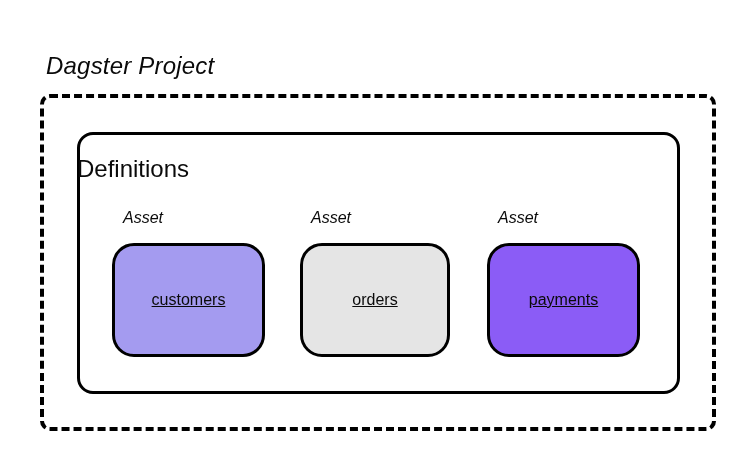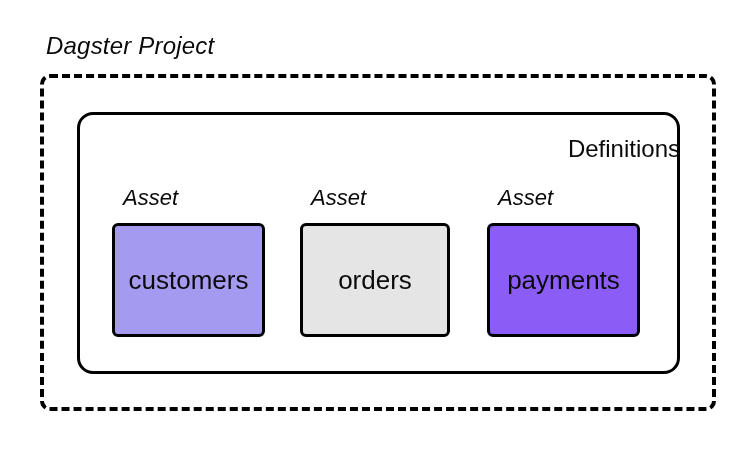--- a/index.html
+++ b/index.html
@@ -8,20 +8,21 @@
     background: #ffffff;
   }
   #canvas {
     position: relative;
     width: 750px;
     height: 428px;
     background: #ffffff;
     font-family: "Liberation Sans", "DejaVu Sans", sans-serif;
     color: #0a0a0a;
     overflow: hidden;
+    margin-top: 20px;
   }
   .project-title {
     position: absolute;
     left: 46px;
     top: 31px;
     font-size: 24px;
     line-height: 30px;
     font-style: italic;
     font-weight: 500;
     letter-spacing: 0.2px;
@@ -47,48 +48,49 @@
     box-sizing: border-box;
     border: 3px solid #000000;
     border-radius: 16px;
     background: #ffffff;
   }
   .definitions-title {
     position: absolute;
     left: 77px;
     top: 134px;
     width: 603px;
-    text-align: right;
+    text-align: left;
     font-size: 24px;
     line-height: 30px;
     font-weight: 500;
     white-space: nowrap;
   }
   .asset-type-label {
     position: absolute;
     top: 184px;
-    font-size: 22px;
+    font-size: 16px;
     line-height: 28px;
     font-style: italic;
     font-weight: 500;
     white-space: nowrap;
   }
   .asset-node {
     position: absolute;
     top: 223px;
     height: 114px;
     box-sizing: border-box;
     border: 3px solid #000000;
-    border-radius: 6px;
+    border-radius: 22px;
     display: flex;
     align-items: center;
     justify-content: center;
-    font-size: 26px;
+    font-size: 16px;
     font-weight: 400;
     white-space: nowrap;
+    text-decoration: underline;
   }
   
   .col-0 .asset-type-label { left: 123px; }
   .col-0 .asset-node { left: 112px; width: 153px; }
   .col-1 .asset-type-label { left: 311px; }
   .col-1 .asset-node { left: 300px; width: 150px; }
   .col-2 .asset-type-label { left: 498px; }
   .col-2 .asset-node { left: 487px; width: 153px; }
 </style>
 </head>

